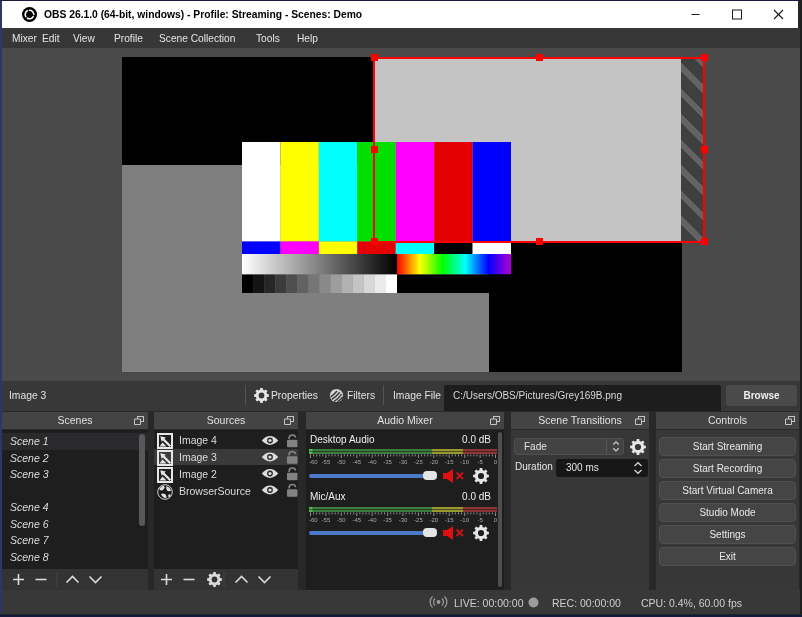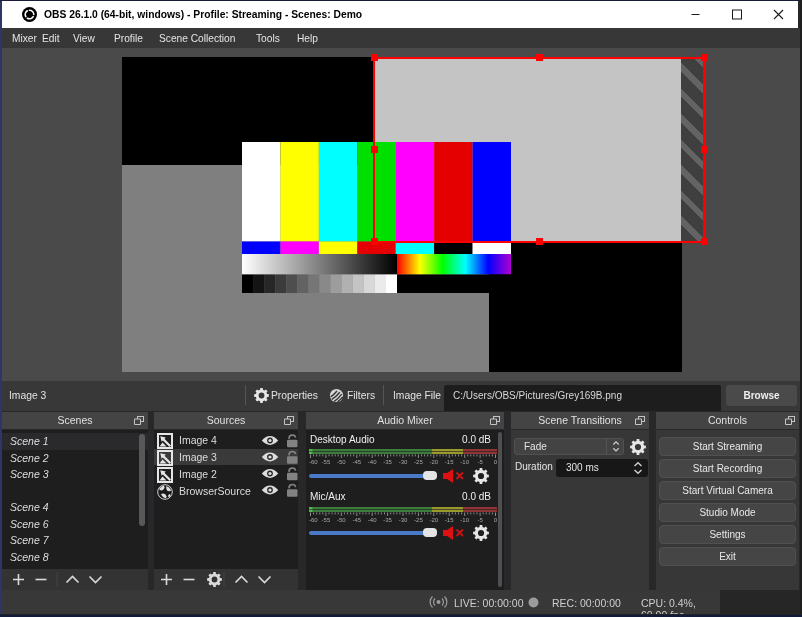--- a/index.html
+++ b/index.html
@@ -43,21 +43,21 @@
 .docklist { position:absolute; left:0; top:18px; width:100%; height:139px; background:#1e1e1e; }
 .docktools { position:absolute; left:0; top:157px; width:100%; height:21px; background:#333333; }
 .dockbody { position:absolute; left:0; top:18px; width:100%; height:160px; background:#373737; }
 .scenerow { position:absolute; left:0; width:100%; height:17px; color:#dcdcdc; font-size:10.5px;
   line-height:17px; padding-left:8px;font-style:italic; }
 .srcrow { position:absolute; left:0; width:100%; height:16px; color:#dcdcdc; font-size:10.5px; line-height:16px; }
 
 .ctlbtn { position:absolute; left:3px; width:137px; height:19px; background:#454545; border:1px solid #505050;
   border-radius:4px; color:#e8e8e8; font-size:10px; text-align:center; line-height:17px; }
 
-#statusbar { position:absolute; left:2px; top:590px; width:718px; height:24px; background:#383838; }
+#statusbar { position:absolute; left:2px; top:590px; width:798px; height:24px; background:#383838; }
 .stattext { position:absolute; top:7px; font-size:10.5px; color:#cecece; }
 </style>
 </head>
 <body>
 <div id="win">
 
   <div id="titlebar">
     <svg class="abs" style="left:20px;top:6px" width="15" height="15" viewBox="0 0 15 15">
       <circle cx="7.5" cy="7.5" r="7.5" fill="#000"></circle>
       <g stroke="#fff" stroke-width="1.6" fill="none" stroke-linecap="round">

